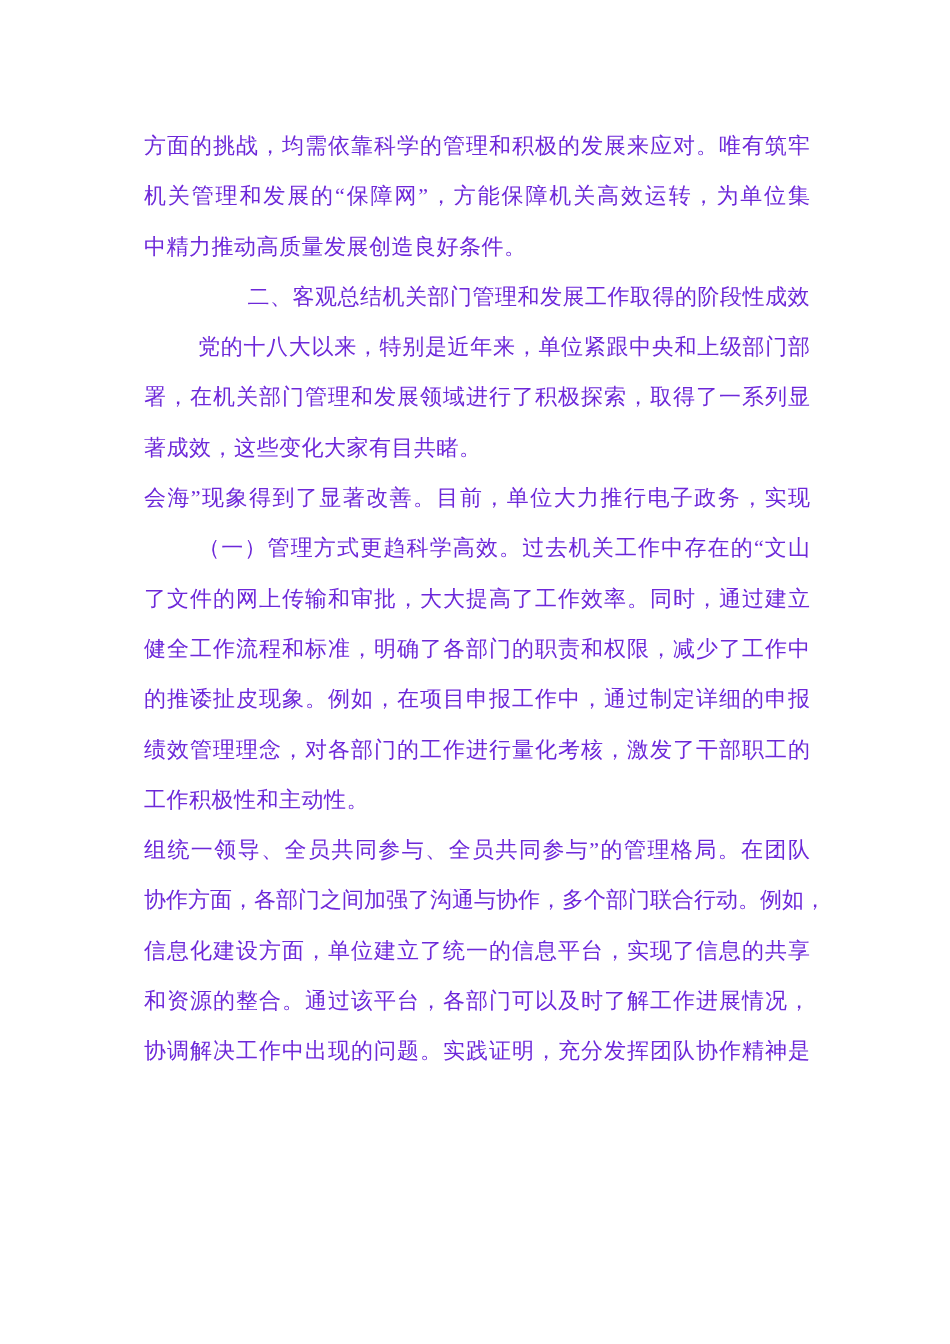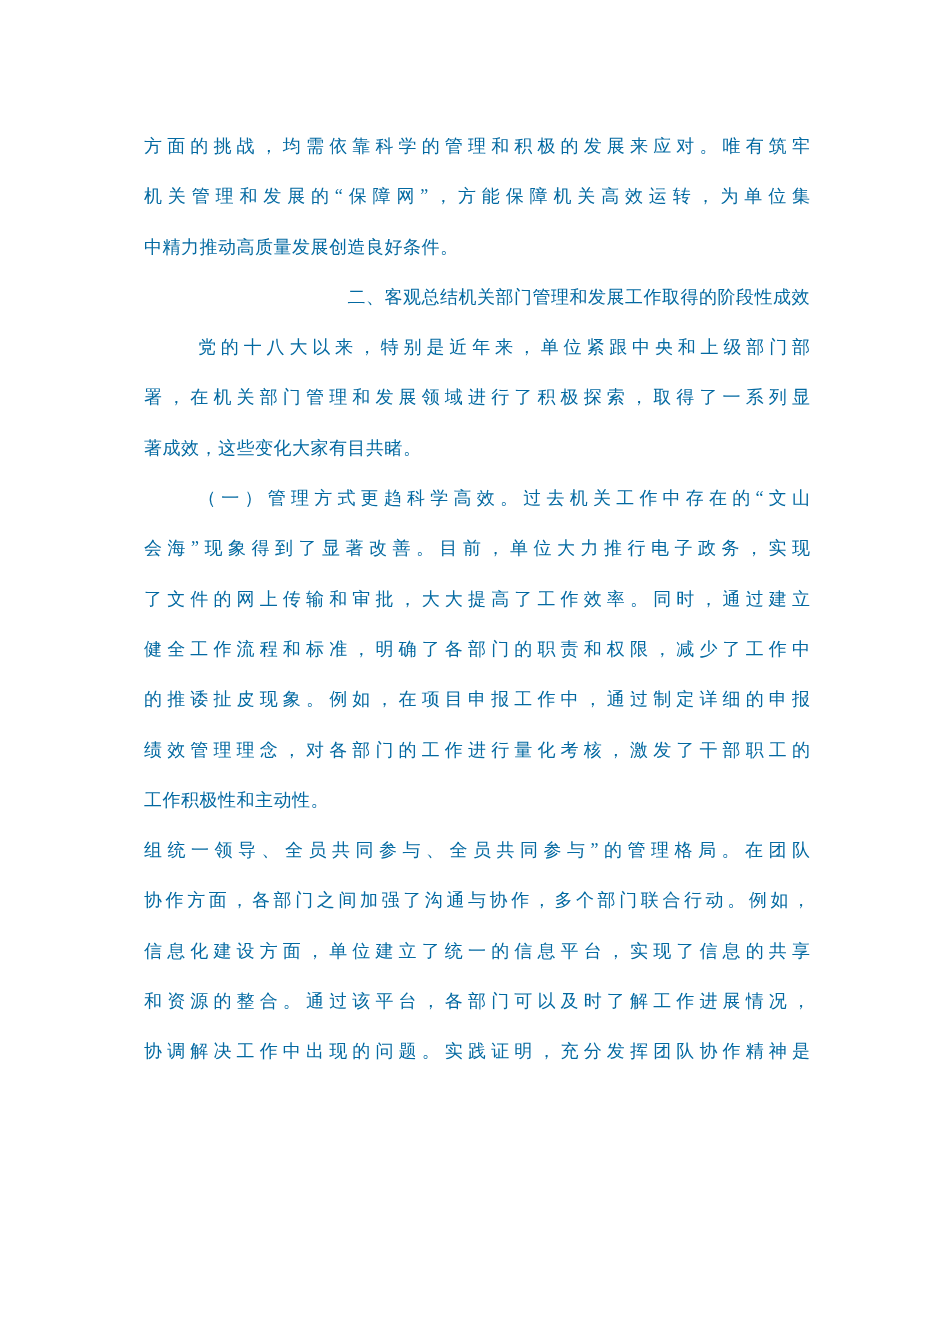--- a/index.html
+++ b/index.html
@@ -19,24 +19,24 @@
   .text-block {
     position: absolute;
     left: 144px;
     top: 121px;
     width: 666px;
   }
   .line {
     display: block;
     height: 50.3px;
     line-height: 50.3px;
-    font-size: 18px;
+    font-size: 22px;
     letter-spacing: 0.5px;
     white-space: nowrap;
-    color: #0369a1;
+    color: #6d28d9;
   }
   
   .line.full {
     width: 666px;
     text-align: justify;
     text-align-last: justify;
     letter-spacing: 0;
   }
   .line.indent {
     padding-left: 54px;
@@ -51,22 +51,22 @@
 
 <div class="page">
   <div class="text-block">
     <div class="line full">方面的挑战，均需依靠科学的管理和积极的发展来应对。唯有筑牢</div>
     <div class="line full">机关管理和发展的“保障网”，方能保障机关高效运转，为单位集</div>
     <div class="line">中精力推动高质量发展创造良好条件。</div>
     <div class="line indent">二、客观总结机关部门管理和发展工作取得的阶段性成效</div>
     <div class="line full indent">党的十八大以来，特别是近年来，单位紧跟中央和上级部门部</div>
     <div class="line full">署，在机关部门管理和发展领域进行了积极探索，取得了一系列显</div>
     <div class="line">著成效，这些变化大家有目共睹。</div>
+    <div class="line full">会海”现象得到了显著改善。目前，单位大力推行电子政务，实现</div>
     <div class="line full indent">（一）管理方式更趋科学高效。过去机关工作中存在的“文山</div>
-    <div class="line full">会海”现象得到了显著改善。目前，单位大力推行电子政务，实现</div>
     <div class="line full">了文件的网上传输和审批，大大提高了工作效率。同时，通过建立</div>
     <div class="line full">健全工作流程和标准，明确了各部门的职责和权限，减少了工作中</div>
     <div class="line full">的推诿扯皮现象。例如，在项目申报工作中，通过制定详细的申报</div>
     <div class="line full">绩效管理理念，对各部门的工作进行量化考核，激发了干部职工的</div>
     <div class="line">工作积极性和主动性。</div>
     <div class="line full">组统一领导、全员共同参与、全员共同参与”的管理格局。在团队</div>
     <div class="line full">协作方面，各部门之间加强了沟通与协作，多个部门联合行动。例如，</div>
     <div class="line full">信息化建设方面，单位建立了统一的信息平台，实现了信息的共享</div>
     <div class="line full">和资源的整合。通过该平台，各部门可以及时了解工作进展情况，</div>
     <div class="line full">协调解决工作中出现的问题。实践证明，充分发挥团队协作精神是</div>

